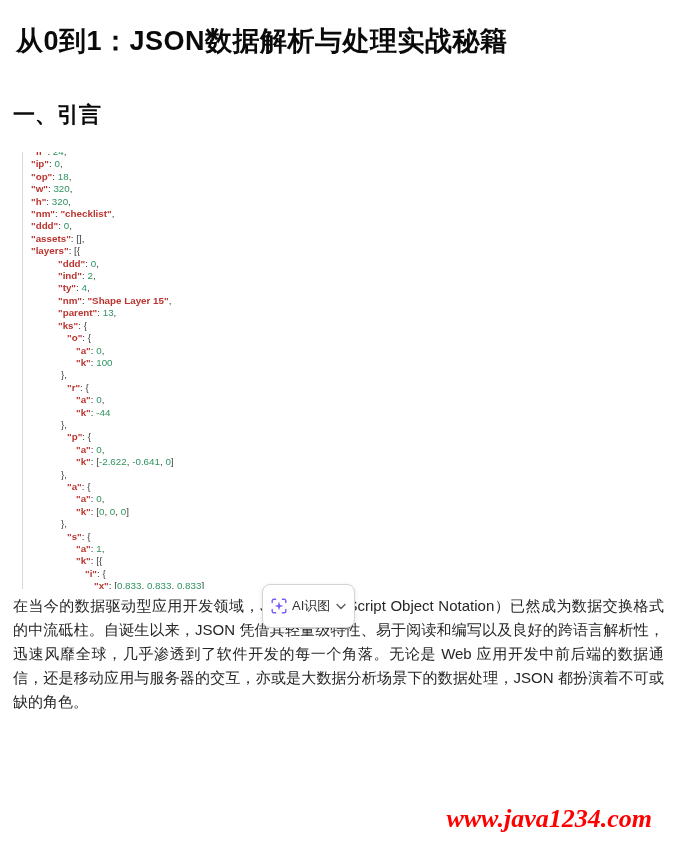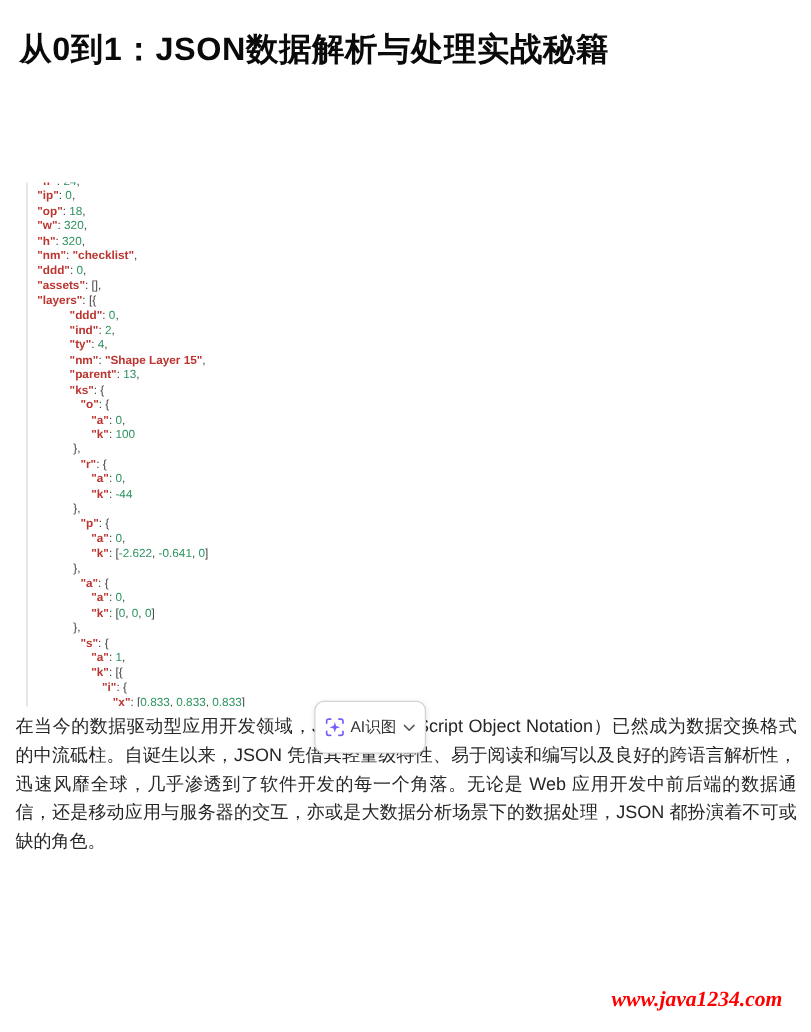--- a/index.html
+++ b/index.html
@@ -99,37 +99,38 @@
   .chevron {
     width: 10px;
     height: 7px;
     display: inline-flex;
     color: #555555;
     margin-left: 1px;
   }
   .watermark {
     position: absolute;
     right: 24px;
-    top: 822px;
+    top: 804px;
     margin: 0;
     font-family: "Liberation Serif", serif;
     font-style: italic;
     font-weight: 700;
-    font-size: 18px;
+    font-size: 26px;
     color: var(--c-watermark, #ff0000);
     white-space: nowrap;
   }
 </style>
 </head>
 <body>
 
 <div class="page">
 
   <h1 class="doc-title">从0到1：JSON数据解析与处理实战秘籍</h1>
 
+  <h2 class="section-heading">一、引言</h2>
 
   <div class="code-figure">
     <div class="code-pre"><div class="cl" style="padding-left: 8px;"><span class="tk-k">"fr"</span><span class="tk-p">: </span><span class="tk-n">24</span><span class="tk-p">,</span></div><div class="cl" style="padding-left: 8px;"><span class="tk-k">"ip"</span><span class="tk-p">: </span><span class="tk-n">0</span><span class="tk-p">,</span></div><div class="cl" style="padding-left: 8px;"><span class="tk-k">"op"</span><span class="tk-p">: </span><span class="tk-n">18</span><span class="tk-p">,</span></div><div class="cl" style="padding-left: 8px;"><span class="tk-k">"w"</span><span class="tk-p">: </span><span class="tk-n">320</span><span class="tk-p">,</span></div><div class="cl" style="padding-left: 8px;"><span class="tk-k">"h"</span><span class="tk-p">: </span><span class="tk-n">320</span><span class="tk-p">,</span></div><div class="cl" style="padding-left: 8px;"><span class="tk-k">"nm"</span><span class="tk-p">: </span><span class="tk-s">"checklist"</span><span class="tk-p">,</span></div><div class="cl" style="padding-left: 8px;"><span class="tk-k">"ddd"</span><span class="tk-p">: </span><span class="tk-n">0</span><span class="tk-p">,</span></div><div class="cl" style="padding-left: 8px;"><span class="tk-k">"assets"</span><span class="tk-p">: </span><span class="tk-p">[],</span></div><div class="cl" style="padding-left: 8px;"><span class="tk-k">"layers"</span><span class="tk-p">: </span><span class="tk-p">[{</span></div><div class="cl" style="padding-left: 35px;"><span class="tk-k">"ddd"</span><span class="tk-p">: </span><span class="tk-n">0</span><span class="tk-p">,</span></div><div class="cl" style="padding-left: 35px;"><span class="tk-k">"ind"</span><span class="tk-p">: </span><span class="tk-n">2</span><span class="tk-p">,</span></div><div class="cl" style="padding-left: 35px;"><span class="tk-k">"ty"</span><span class="tk-p">: </span><span class="tk-n">4</span><span class="tk-p">,</span></div><div class="cl" style="padding-left: 35px;"><span class="tk-k">"nm"</span><span class="tk-p">: </span><span class="tk-s">"Shape Layer 15"</span><span class="tk-p">,</span></div><div class="cl" style="padding-left: 35px;"><span class="tk-k">"parent"</span><span class="tk-p">: </span><span class="tk-n">13</span><span class="tk-p">,</span></div><div class="cl" style="padding-left: 35px;"><span class="tk-k">"ks"</span><span class="tk-p">: </span><span class="tk-p">{</span></div><div class="cl" style="padding-left: 44px;"><span class="tk-k">"o"</span><span class="tk-p">: </span><span class="tk-p">{</span></div><div class="cl" style="padding-left: 53px;"><span class="tk-k">"a"</span><span class="tk-p">: </span><span class="tk-n">0</span><span class="tk-p">,</span></div><div class="cl" style="padding-left: 53px;"><span class="tk-k">"k"</span><span class="tk-p">: </span><span class="tk-n">100</span></div><div class="cl" style="padding-left: 38px;"><span class="tk-p">},</span></div><div class="cl" style="padding-left: 44px;"><span class="tk-k">"r"</span><span class="tk-p">: </span><span class="tk-p">{</span></div><div class="cl" style="padding-left: 53px;"><span class="tk-k">"a"</span><span class="tk-p">: </span><span class="tk-n">0</span><span class="tk-p">,</span></div><div class="cl" style="padding-left: 53px;"><span class="tk-k">"k"</span><span class="tk-p">: </span><span class="tk-n">-44</span></div><div class="cl" style="padding-left: 38px;"><span class="tk-p">},</span></div><div class="cl" style="padding-left: 44px;"><span class="tk-k">"p"</span><span class="tk-p">: </span><span class="tk-p">{</span></div><div class="cl" style="padding-left: 53px;"><span class="tk-k">"a"</span><span class="tk-p">: </span><span class="tk-n">0</span><span class="tk-p">,</span></div><div class="cl" style="padding-left: 53px;"><span class="tk-k">"k"</span><span class="tk-p">: </span><span class="tk-p">[</span><span class="tk-n">-2.622</span><span class="tk-p">, </span><span class="tk-n">-0.641</span><span class="tk-p">, </span><span class="tk-n">0</span><span class="tk-p">]</span></div><div class="cl" style="padding-left: 38px;"><span class="tk-p">},</span></div><div class="cl" style="padding-left: 44px;"><span class="tk-k">"a"</span><span class="tk-p">: </span><span class="tk-p">{</span></div><div class="cl" style="padding-left: 53px;"><span class="tk-k">"a"</span><span class="tk-p">: </span><span class="tk-n">0</span><span class="tk-p">,</span></div><div class="cl" style="padding-left: 53px;"><span class="tk-k">"k"</span><span class="tk-p">: </span><span class="tk-p">[</span><span class="tk-n">0</span><span class="tk-p">, </span><span class="tk-n">0</span><span class="tk-p">, </span><span class="tk-n">0</span><span class="tk-p">]</span></div><div class="cl" style="padding-left: 38px;"><span class="tk-p">},</span></div><div class="cl" style="padding-left: 44px;"><span class="tk-k">"s"</span><span class="tk-p">: </span><span class="tk-p">{</span></div><div class="cl" style="padding-left: 53px;"><span class="tk-k">"a"</span><span class="tk-p">: </span><span class="tk-n">1</span><span class="tk-p">,</span></div><div class="cl" style="padding-left: 53px;"><span class="tk-k">"k"</span><span class="tk-p">: </span><span class="tk-p">[{</span></div><div class="cl" style="padding-left: 62px;"><span class="tk-k">"i"</span><span class="tk-p">: </span><span class="tk-p">{</span></div><div class="cl" style="padding-left: 71px;"><span class="tk-k">"x"</span><span class="tk-p">: </span><span class="tk-p">[</span><span class="tk-n">0.833</span><span class="tk-p">, </span><span class="tk-n">0.833</span><span class="tk-p">, </span><span class="tk-n">0.833</span><span class="tk-p">]</span></div></div>
   </div>
 
   <p class="body-paragraph p1">在当今的数据驱动型应用开发领域，JSON（JavaScript Object Notation）已然成为数据交换格式的中流砥柱。自诞生以来，JSON 凭借其轻量级特性、易于阅读和编写以及良好的跨语言解析性，迅速风靡全球，几乎渗透到了软件开发的每一个角落。无论是 Web 应用开发中前后端的数据通信，还是移动应用与服务器的交互，亦或是大数据分析场景下的数据处理，JSON 都扮演着不可或缺的角色。</p>
 
 
   <div class="ai-button">
     <span class="ai-icon">

